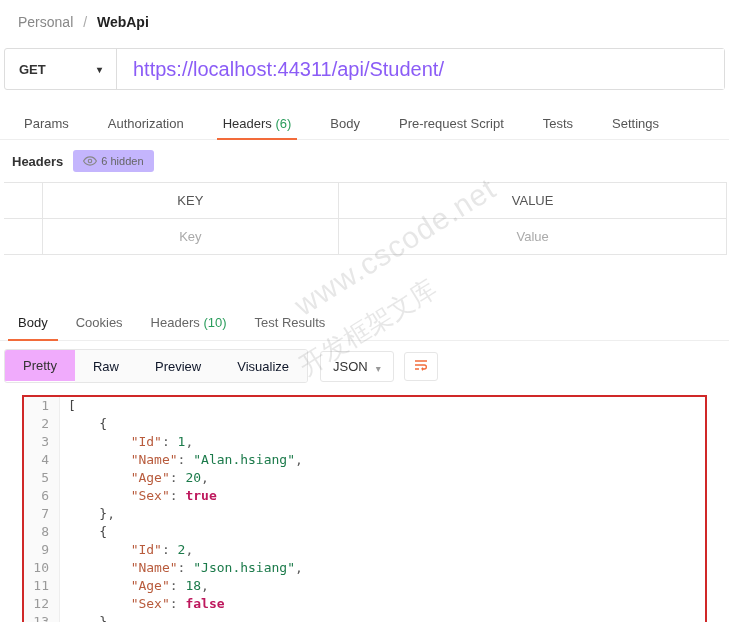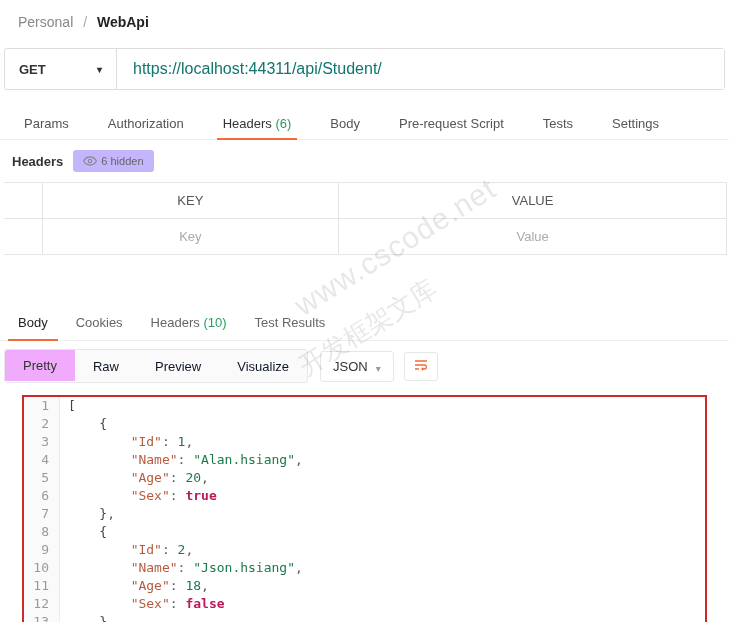--- a/index.html
+++ b/index.html
@@ -7,21 +7,21 @@
   
   .breadcrumb { padding: 14px 18px; font-size: 14px; color: #333; }
   .breadcrumb .bc-personal { color: #888; }
   .breadcrumb .bc-sep { color: #aaa; margin: 0 6px; }
   .breadcrumb .bc-current { font-weight: 600; color: #222; }
   
   .req-row { display: flex; margin: 4px 4px 0 4px; border: 1px solid #ddd; border-radius: 3px; }
   .method-select { display: flex; align-items: center; padding: 0 14px; width: 112px; border-right: 1px solid #ddd; height: 40px; cursor: pointer; justify-content: space-between; }
   .method-select span { font-weight: 700; color: #333; }
   .chevron { font-size: 10px; color: #999; }
-  .url-input { flex: 1; border: none; padding: 0 16px; font-size: 16px; color: #0f766e; outline: none; height: 40px; }
+  .url-input { flex: 1; border: none; padding: 0 16px; font-size: 20px; color: #8b5cf6; outline: none; height: 40px; }
   
   .req-tabs { display: flex; gap: 11px; padding: 8px 10px 0 10px; margin-top: 10px; border-bottom: 1px solid #eee; }
   .req-tab { padding: 8px 14px; color: #555; cursor: pointer; font-size: 13px; }
   .req-tab.active { color: #333; position: relative; }
   .req-tab.active::after { content: ""; position: absolute; left: 8px; right: 8px; bottom: -1px; height: 2px; background: #f26b3a; }
   .req-tab .count { color: #2a9d5c; }
   
   .headers-sub { display: flex; align-items: center; gap: 10px; padding: 10px 12px; }
   .headers-sub .lbl { font-weight: 600; color: #333; }
   .hidden-pill { display: flex; align-items: center; gap: 4px; background: #c4b5fd; border-radius: 3px; padding: 4px 10px; color: #666; font-size: 11px; cursor: pointer; }

